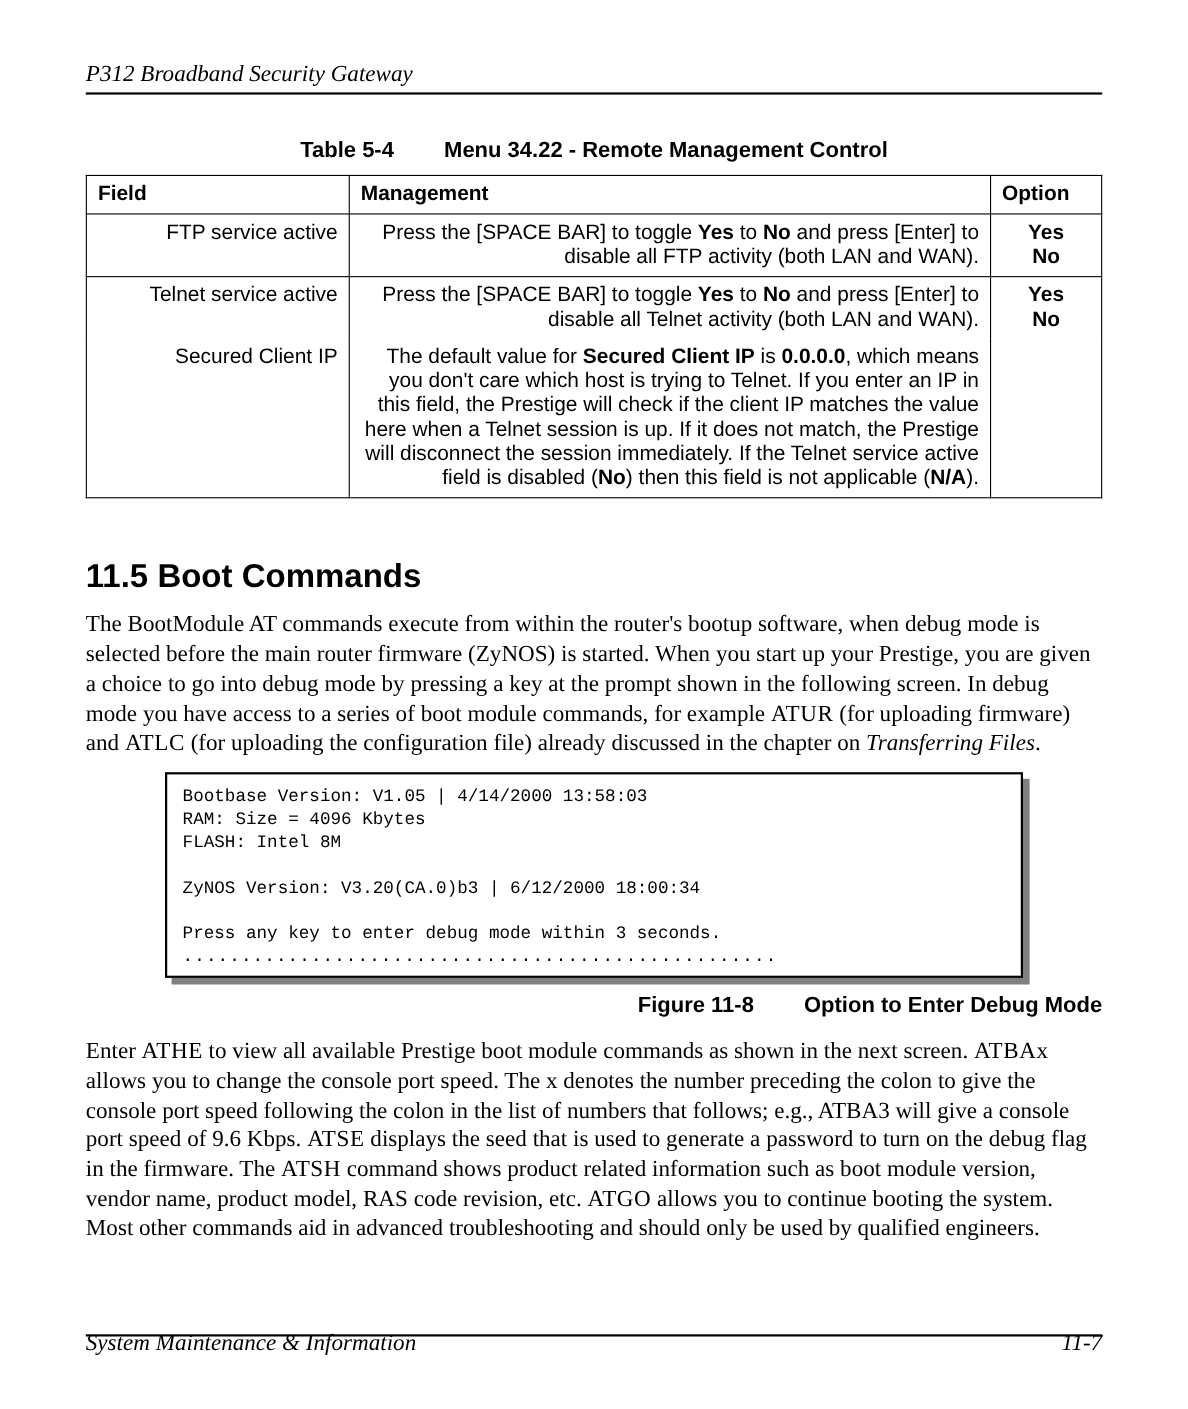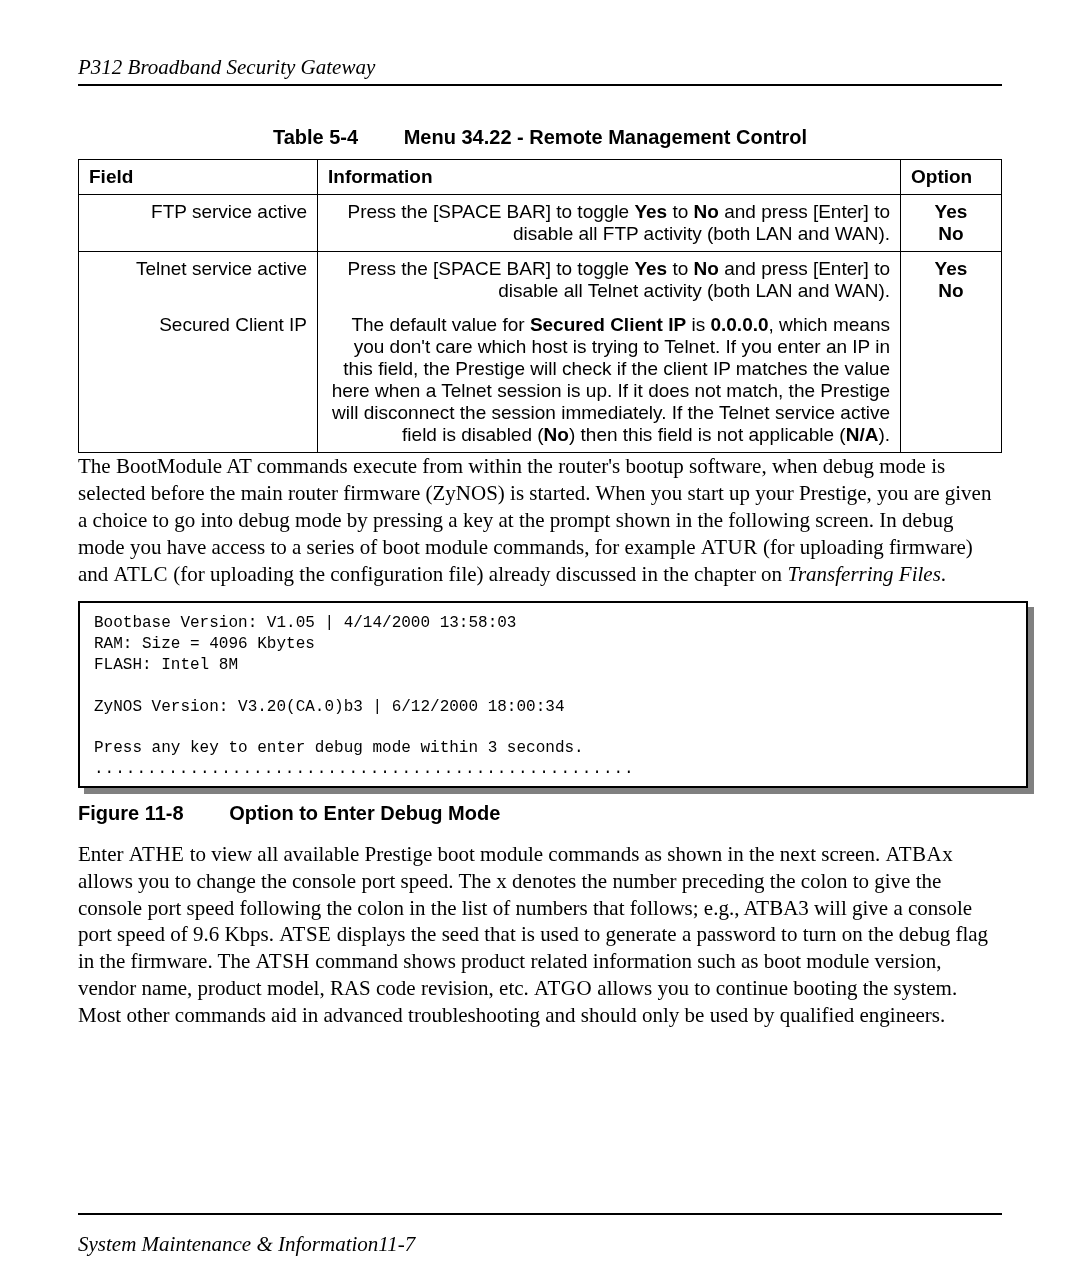--- a/index.html
+++ b/index.html
@@ -63,21 +63,21 @@
     margin-bottom: 12px;
   }
   p.body {
     font-size: 21px;
     line-height: 1.28;
     margin: 0 0 14px 0;
   }
   .tt { font-family: Liberation Serif, serif; letter-spacing: 0.5px; }
   .italic { font-style: italic; }
   .code-box-wrap {
-    width: 950px;
+    width: 780px;
     margin: 10px auto 6px auto;
     position: relative;
   }
   .code-shadow {
     position: absolute;
     top: 6px; left: 6px;
     width: 100%; height: 100%;
     background: #808080;
     z-index: 0;
   }
@@ -88,63 +88,63 @@
     border: 2px solid #000;
     margin: 0;
     padding: 10px 14px 6px 14px;
     font-family: "Courier New", Courier, monospace;
     font-size: 16px;
     line-height: 1.3;
     white-space: pre-wrap;
   }
   .dots { letter-spacing: 1px; }
   .fig-caption {
-    text-align: left;
+    text-align: right;
     font-family: Arial, Helvetica, sans-serif;
     font-weight: bold;
     font-size: 20px;
     margin-top: 14px;
     margin-bottom: 16px;
   }
   .fig-caption .cap-left { margin-right: 40px; }
   .footer-rule {
     border-top: 2px solid #000;
     position: absolute;
     left: 78px; right: 78px;
     bottom: 66px;
   }
   .footer {
     position: absolute;
     left: 78px; right: 78px;
-    bottom: 24px;
+    bottom: 48px;
     font-style: italic;
     font-size: 21px;
     display: flex;
-    justify-content: flex-start;
+    justify-content: space-between;
   }
   .bold { font-weight: bold; }
 </style>
 </head>
 <body>
 
 <div class="page">
 
   <div class="header-right">P312  Broadband Security Gateway</div>
   <div class="top-rule"></div>
 
   <div class="table-caption">
     <span class="cap-left">Table 5-4</span>
     <span>Menu 34.22 - Remote Management Control</span>
   </div>
 
   <table class="main-table">
     <tbody>
         <tr>
       <th>Field</th>
-      <th>Information</th>
+      <th>Management</th>
       <th>Option</th>
     </tr>
     <tr>
       <td class="col-field">FTP service active</td>
       <td>
         <span>Press the [SPACE BAR] to toggle </span><span class="bold">Yes</span><span> to </span><span class="bold">No</span><span> and press [Enter] to disable all FTP activity (both LAN and WAN).</span>
       </td>
       <td class="col-opt">
         <span>Yes</span><br>
         <span>No</span>
@@ -163,20 +163,21 @@
     <tr class="row3">
       <td class="col-field" style="text-align:right;border-top:none;">Secured Client IP</td>
       <td style="border-top:none;">
         <span>The default value for </span><span class="bold">Secured Client IP</span><span> is </span><span class="bold">0.0.0.0</span><span>, which means you don't care which host is trying to Telnet. If you enter an IP in this field, the Prestige will check if the client IP matches the value here when a Telnet session is up. If it does not match, the Prestige will disconnect the session immediately.  If the Telnet service active field is disabled (</span><span class="bold">No</span><span>) then this field is not applicable (</span><span class="bold">N/A</span><span>).</span>
       </td>
       <td class="col-opt" style="border-top:none;"></td>
     </tr>
   </tbody>
     </table>
 
+  <h2 class="section">11.5  Boot Commands</h2>
 
   <p class="body">
     <span>The BootModule AT commands execute from within the router's bootup software, when debug mode is selected before the main router firmware (ZyNOS) is started. When you start up your Prestige, you are given a choice to go into debug mode by pressing a key at the prompt shown in the following screen. In debug mode you have access to a series of boot module commands, for example </span><span class="tt">ATUR</span><span> (for uploading firmware) and </span><span class="tt">ATLC</span><span> (for uploading the configuration file) already discussed in the chapter on </span><span class="italic">Transferring Files</span><span>.</span>
   </p>
 
   <div class="code-box-wrap">
     <div class="code-shadow"></div>
     <pre class="code-box"><span>Bootbase Version: V1.05 | 4/14/2000 13:58:03</span>
 <span>RAM: Size = 4096 Kbytes</span>
 <span>FLASH: Intel 8M</span>

